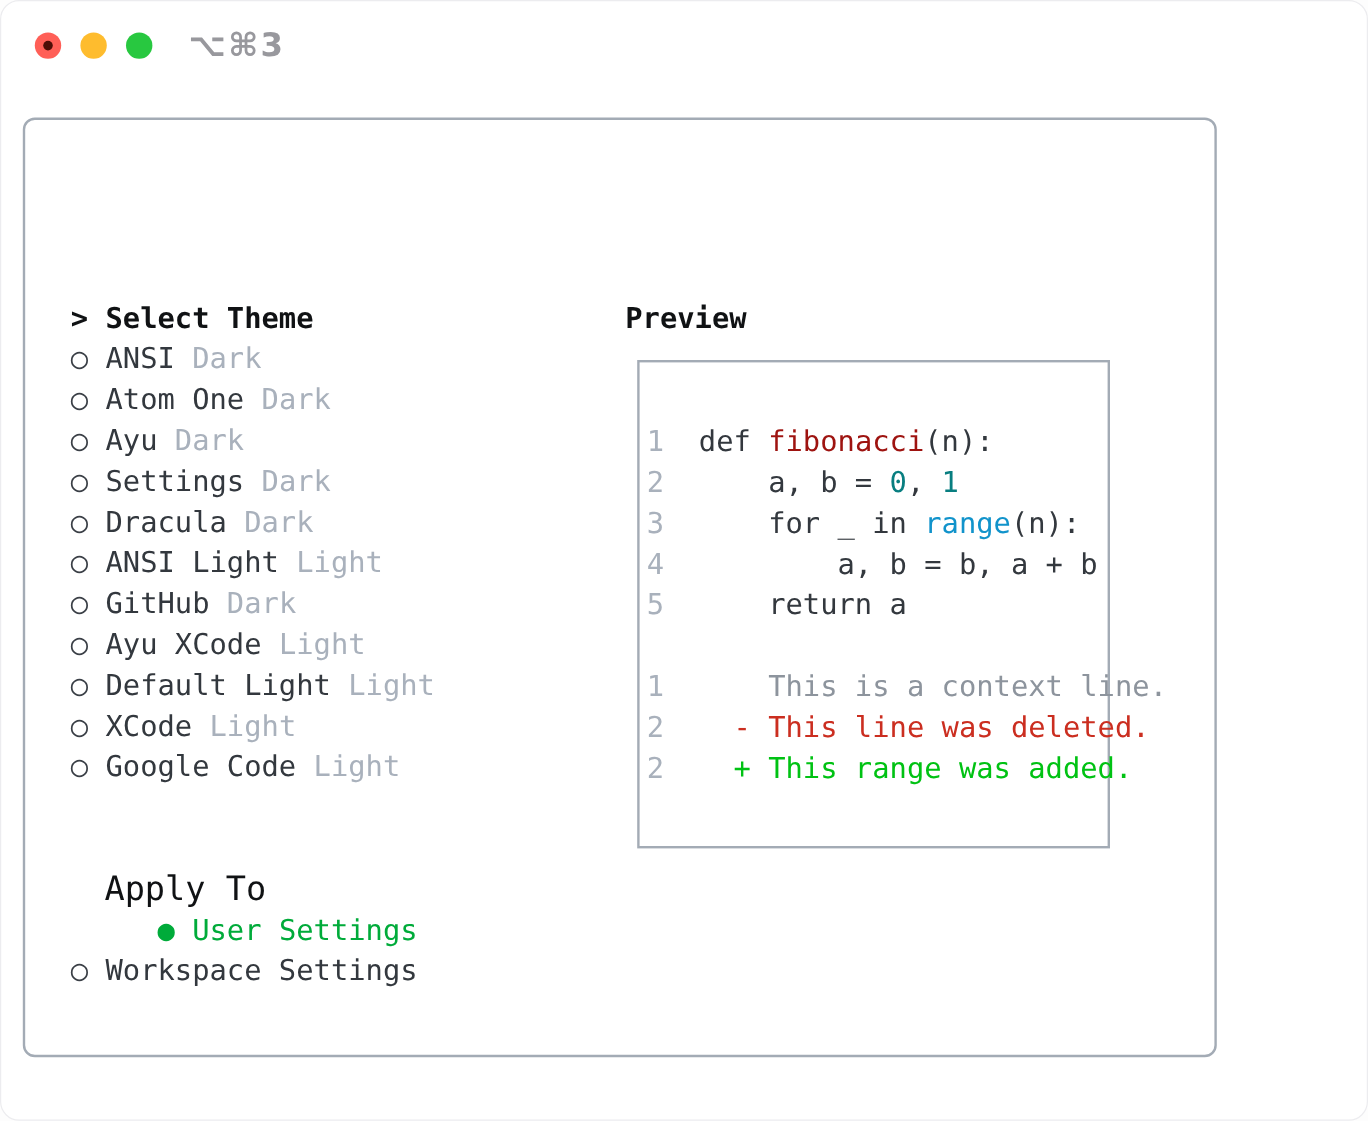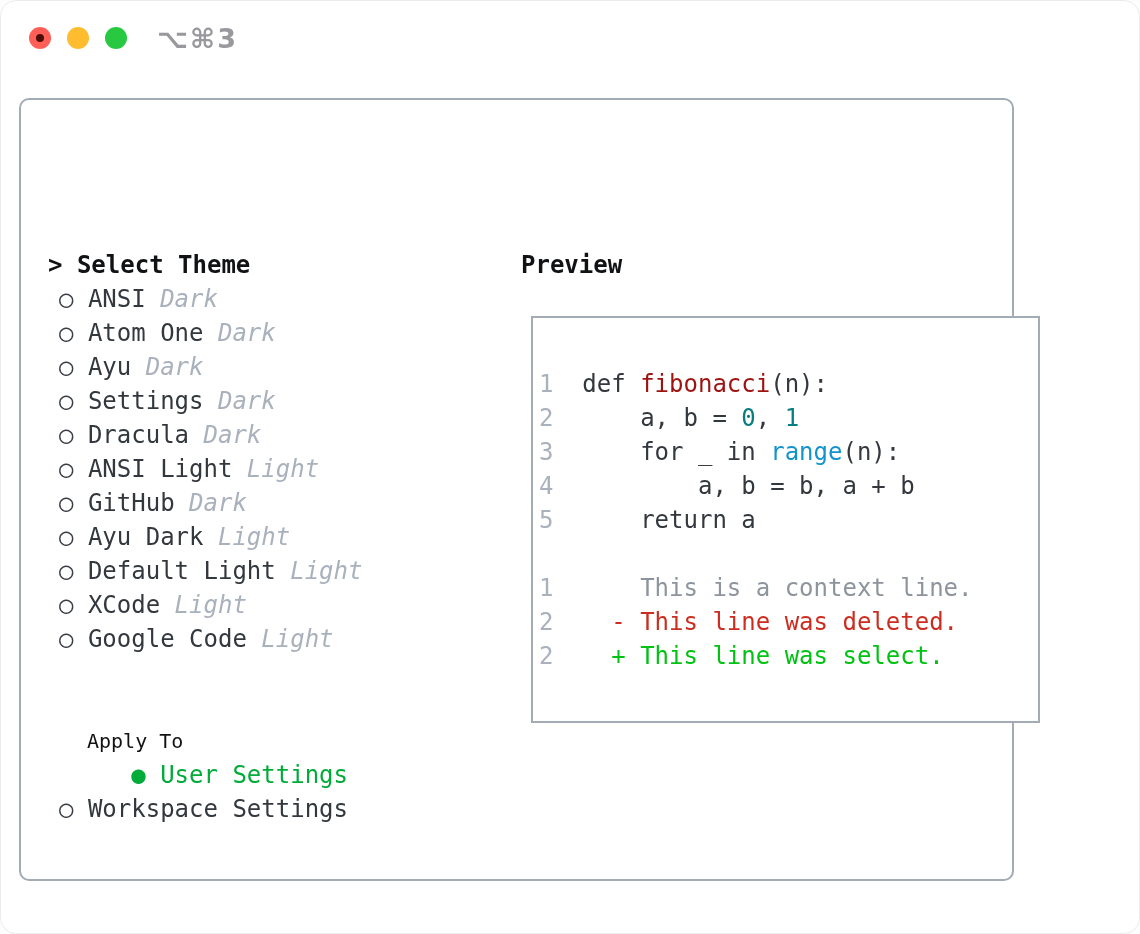--- a/index.html
+++ b/index.html
@@ -22,34 +22,34 @@
                     border-radius:50%;background:var(--light-red-dot);}
   .light.yellow{background:var(--light-yellow);}
   .light.green{background:var(--light-green);}
   .win-title{margin-left:30px;font-family:"DejaVu Sans",sans-serif;font-size:27px;font-weight:600;
              color:var(--title-gray);letter-spacing:2px;}
   
   .panel{position:absolute;left:18px;top:97px;width:995px;height:783px;border:2px solid var(--border);
          border-radius:10px;background:#fff;}
   .row{white-space:pre;font-size:24px;line-height:34px;color:var(--ink);}
   .hdr{position:absolute;font-size:24px;line-height:34px;font-weight:700;color:var(--ink-strong);white-space:pre;}
-  #selectThemeHdr{left:27px;top:148px;}
+  #selectThemeHdr{left:38px;top:148px;}
   #previewHdr{left:500px;top:148px;}
-  #applyHdr{position:absolute;left:66px;top:624px;font-size:20px;line-height:34px;color:var(--ink-strong);white-space:pre;}
+  #applyHdr{position:absolute;left:66px;top:624px;font-size:28px;line-height:34px;color:var(--ink-strong);white-space:pre;}
   #themeList{position:absolute;left:38px;top:182px;}
   #applyList{position:absolute;left:38px;top:658px;text-align:right;}
   .theme-row{white-space:pre;font-size:24px;line-height:34px;cursor:default;}
   .theme-row .radio{color:#3a3f46;}
   .theme-row .name{color:var(--ink);}
-  .theme-row .variant{color:var(--muted);font-style:italic;}
+  .theme-row .variant{color:var(--muted);}
   .theme-row.selected .radio{color:var(--green-ui);}
   .theme-row.selected .name{color:var(--green-ui);}
   #hint{position:absolute;left:38px;top:760px;font-size:24px;line-height:34px;color:var(--muted);white-space:pre;}
   
-  .preview-box{position:absolute;left:510px;top:216px;width:509px;height:407px;border:2px solid var(--border);
+  .preview-box{position:absolute;left:510px;top:200px;width:394px;height:407px;border:2px solid var(--border);
                background:#fff;}
   #previewCode{position:absolute;left:6px;top:49px;right:0;}
   .code-line{white-space:pre;font-size:24px;line-height:34px;height:34px;color:var(--ink);}
   .gutter{color:var(--muted);}
   .seg-plain{color:var(--ink);}
   .seg-func{color:var(--func-red);}
   .seg-number{color:var(--teal);}
   .seg-builtin{color:var(--builtin-blue);}
   .seg-context{color:var(--context-gray);text-align:right;}
   .seg-deleted{color:var(--red-del);}
@@ -74,21 +74,21 @@
     <div class="hdr" id="selectThemeHdr">&gt; Select Theme</div>
 
     <div id="themeList">
         <div class="theme-row"><span class="radio">○</span><span class="name"> ANSI</span><span class="variant"> Dark</span></div>
         <div class="theme-row"><span class="radio">○</span><span class="name"> Atom One</span><span class="variant"> Dark</span></div>
         <div class="theme-row"><span class="radio">○</span><span class="name"> Ayu</span><span class="variant"> Dark</span></div>
         <div class="theme-row"><span class="radio">○</span><span class="name"> Settings</span><span class="variant"> Dark</span></div>
         <div class="theme-row"><span class="radio">○</span><span class="name"> Dracula</span><span class="variant"> Dark</span></div>
         <div class="theme-row"><span class="radio">○</span><span class="name"> ANSI Light</span><span class="variant"> Light</span></div>
         <div class="theme-row"><span class="radio">○</span><span class="name"> GitHub</span><span class="variant"> Dark</span></div>
-        <div class="theme-row"><span class="radio">○</span><span class="name"> Ayu Dark</span><span class="variant"> Light</span></div>
+        <div class="theme-row"><span class="radio">○</span><span class="name"> Ayu XCode</span><span class="variant"> Light</span></div>
         <div class="theme-row"><span class="radio">○</span><span class="name"> Default Light</span><span class="variant"> Light</span></div>
         <div class="theme-row"><span class="radio">○</span><span class="name"> XCode</span><span class="variant"> Light</span></div>
         <div class="theme-row"><span class="radio">○</span><span class="name"> Google Code</span><span class="variant"> Light</span></div>
       </div>
 
     <div id="applyHdr">Apply To</div>
 
     <div id="applyList">
         <div class="theme-row selected"><span class="radio">●</span><span class="name"> User Settings</span></div>
         <div class="theme-row"><span class="radio">○</span><span class="name"> Workspace Settings</span></div>
@@ -104,18 +104,18 @@
     <div class="preview-box">
       <div id="previewCode">
           <div class="code-line"><span class="gutter">1</span><span class="seg-plain">  def </span><span class="seg-func">fibonacci</span><span class="seg-plain">(n):</span></div>
           <div class="code-line"><span class="gutter">2</span><span class="seg-plain">      a, b = </span><span class="seg-number">0</span><span class="seg-plain">, </span><span class="seg-number">1</span></div>
           <div class="code-line"><span class="gutter">3</span><span class="seg-plain">      for _ in </span><span class="seg-builtin">range</span><span class="seg-plain">(n):</span></div>
           <div class="code-line"><span class="gutter">4</span><span class="seg-plain">          a, b = b, a + b</span></div>
           <div class="code-line"><span class="gutter">5</span><span class="seg-plain">      return a</span></div>
           <div class="code-line"><span class="gutter"></span></div>
           <div class="code-line"><span class="gutter">1</span><span class="seg-context">      This is a context line.</span></div>
           <div class="code-line"><span class="gutter">2</span><span class="seg-deleted">    - This line was deleted.</span></div>
-          <div class="code-line"><span class="gutter">2</span><span class="seg-added">    + This line was select.</span></div>
+          <div class="code-line"><span class="gutter">2</span><span class="seg-added">    + This range was added.</span></div>
         </div>
     </div>
 
   </div>
 </div>
 
 </body></html>

